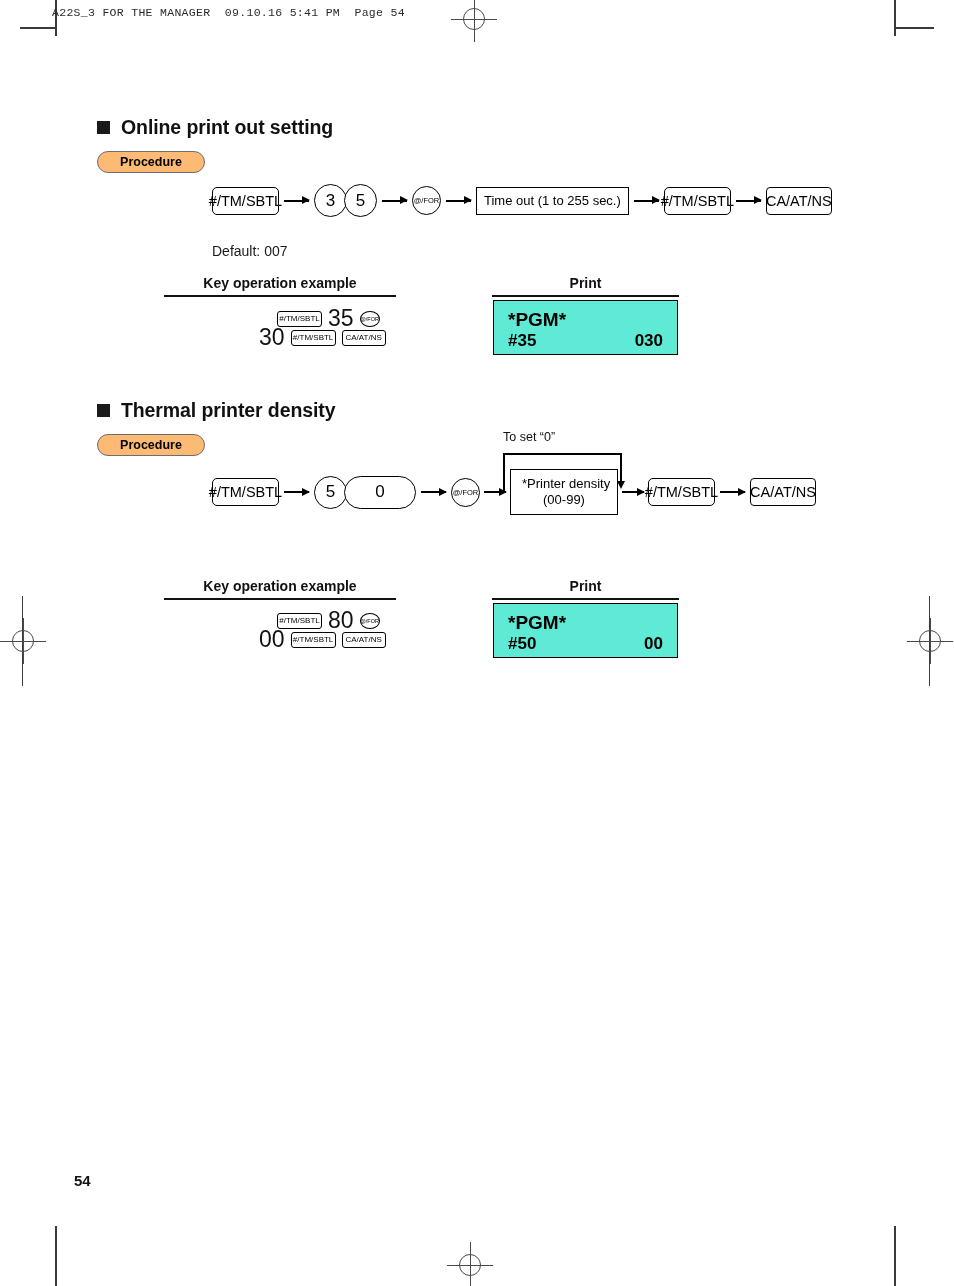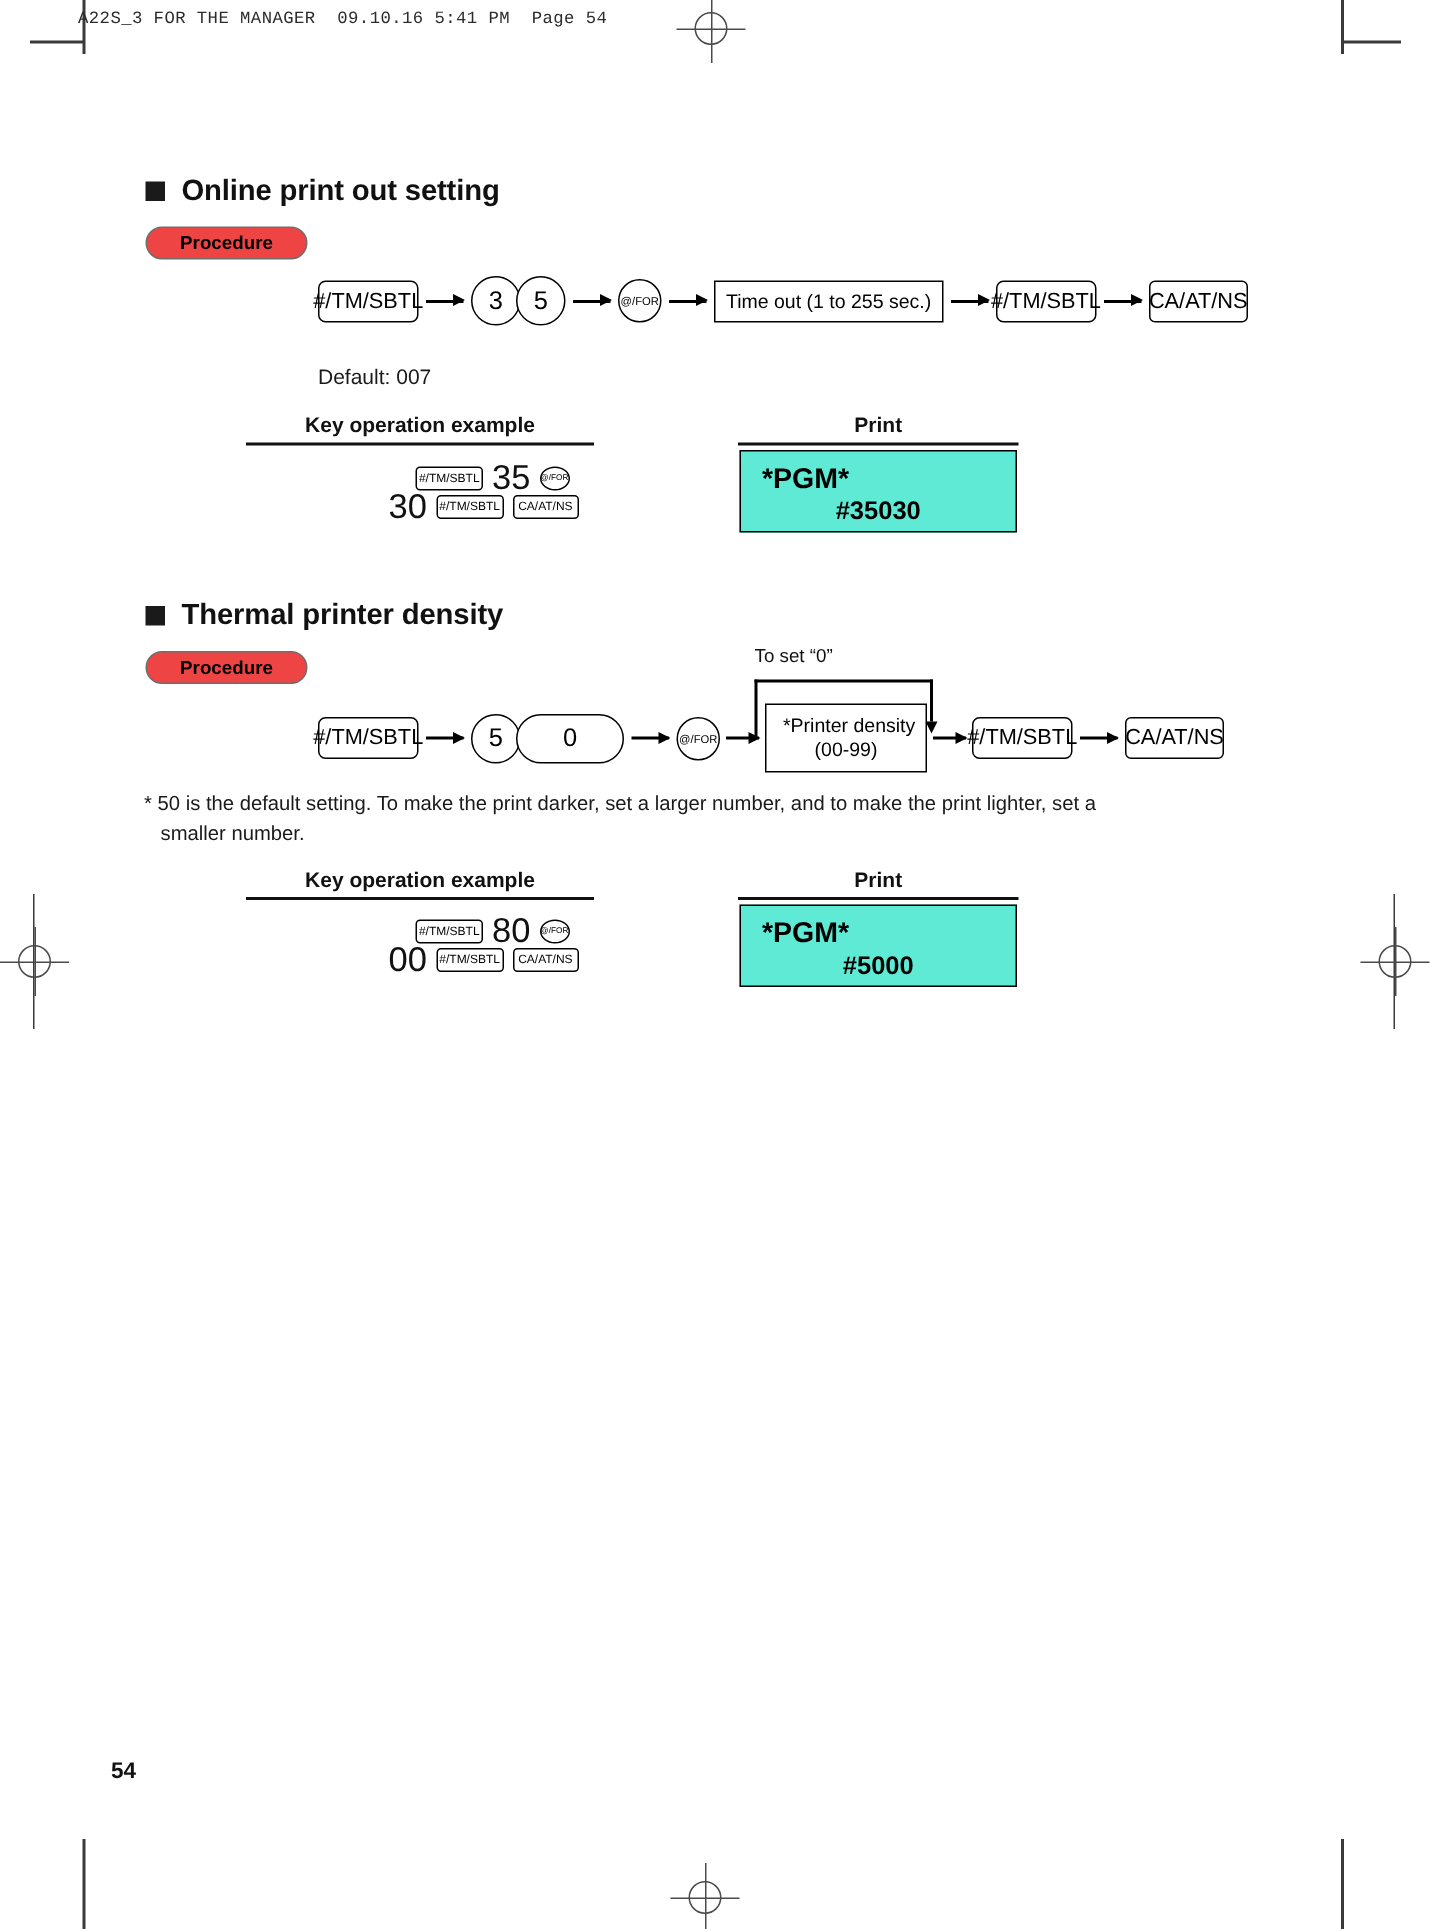--- a/index.html
+++ b/index.html
@@ -36,21 +36,21 @@
 
   
   .section-head { position:absolute; display:flex; align-items:center; gap:11px; }
   .sq-bullet { width:13px; height:13px; background:#1a1a1a; display:block; }
   .section-title { font-size:19.5px; font-weight:bold; color:#111; letter-spacing:-0.1px; }
 
   
   .proc-pill {
     position:absolute;
     width:108px; height:22px;
-    background:#ef4444;
+    background:#fdba74;
     border:1px solid #6e6e6e;
     border-radius:11px;
     display:flex; align-items:center; justify-content:center;
     font-size:12.5px; font-weight:bold; color:#000;
   }
 
   
   .flow { position:absolute; display:flex; align-items:center; }
 
   .key-rect {
@@ -128,21 +128,21 @@
     position:absolute;
     border:1.6px solid #000; background:#5eead4;
     font-family:"Liberation Sans", sans-serif;
   }
   .pgm-line {
     position:absolute; left:14px; top:8px;
     font-size:19px; font-weight:bold; letter-spacing:0px; color:#000;
   }
   .num-line {
     position:absolute; left:14px; top:30px; right:14px;
-    display:flex; justify-content:center;
+    display:flex; justify-content:space-between;
     font-size:17px; font-weight:bold; color:#000;
   }
 
   
   .footnote {
     position:absolute; font-size:13.5px; line-height:1.5; color:#1a1a1a;
   }
   .footnote .ln2 { display:block; padding-left:11px; }
 
   
@@ -274,24 +274,20 @@
     <div class="box-plain" style="flex-direction:column; height:46px; line-height:1.25; width:108px;">
       <span style="align-self:flex-start; padding-left:4px;">*Printer density</span>
       <span>(00-99)</span>
     </div>
     <div class="arrow sp" style="width:22px; margin:0 4px;"></div>
     <div class="key-rect k-tm">#/TM/SBTL</div>
     <div class="arrow sp" style="width:25px; margin:0 5px;"></div>
     <div class="key-rect k-ca">CA/AT/NS</div>
   </div>
 
-  <div class="footnote" style="left:96px; top:526px; width:740px;">
-    <span>* 50 is the default setting.  To make the print darker, set a larger number, and to make the print lighter, set a</span>
-    <span class="ln2">smaller number.</span>
-  </div>
 
   <div class="col-head" style="left:164px; top:578px; width:232px;">
     <span class="lbl">Key operation example</span>
     <span class="rule"></span>
   </div>
   <div class="col-head" style="left:492px; top:578px; width:187px;">
     <span class="lbl">Print</span>
     <span class="rule"></span>
   </div>
 

